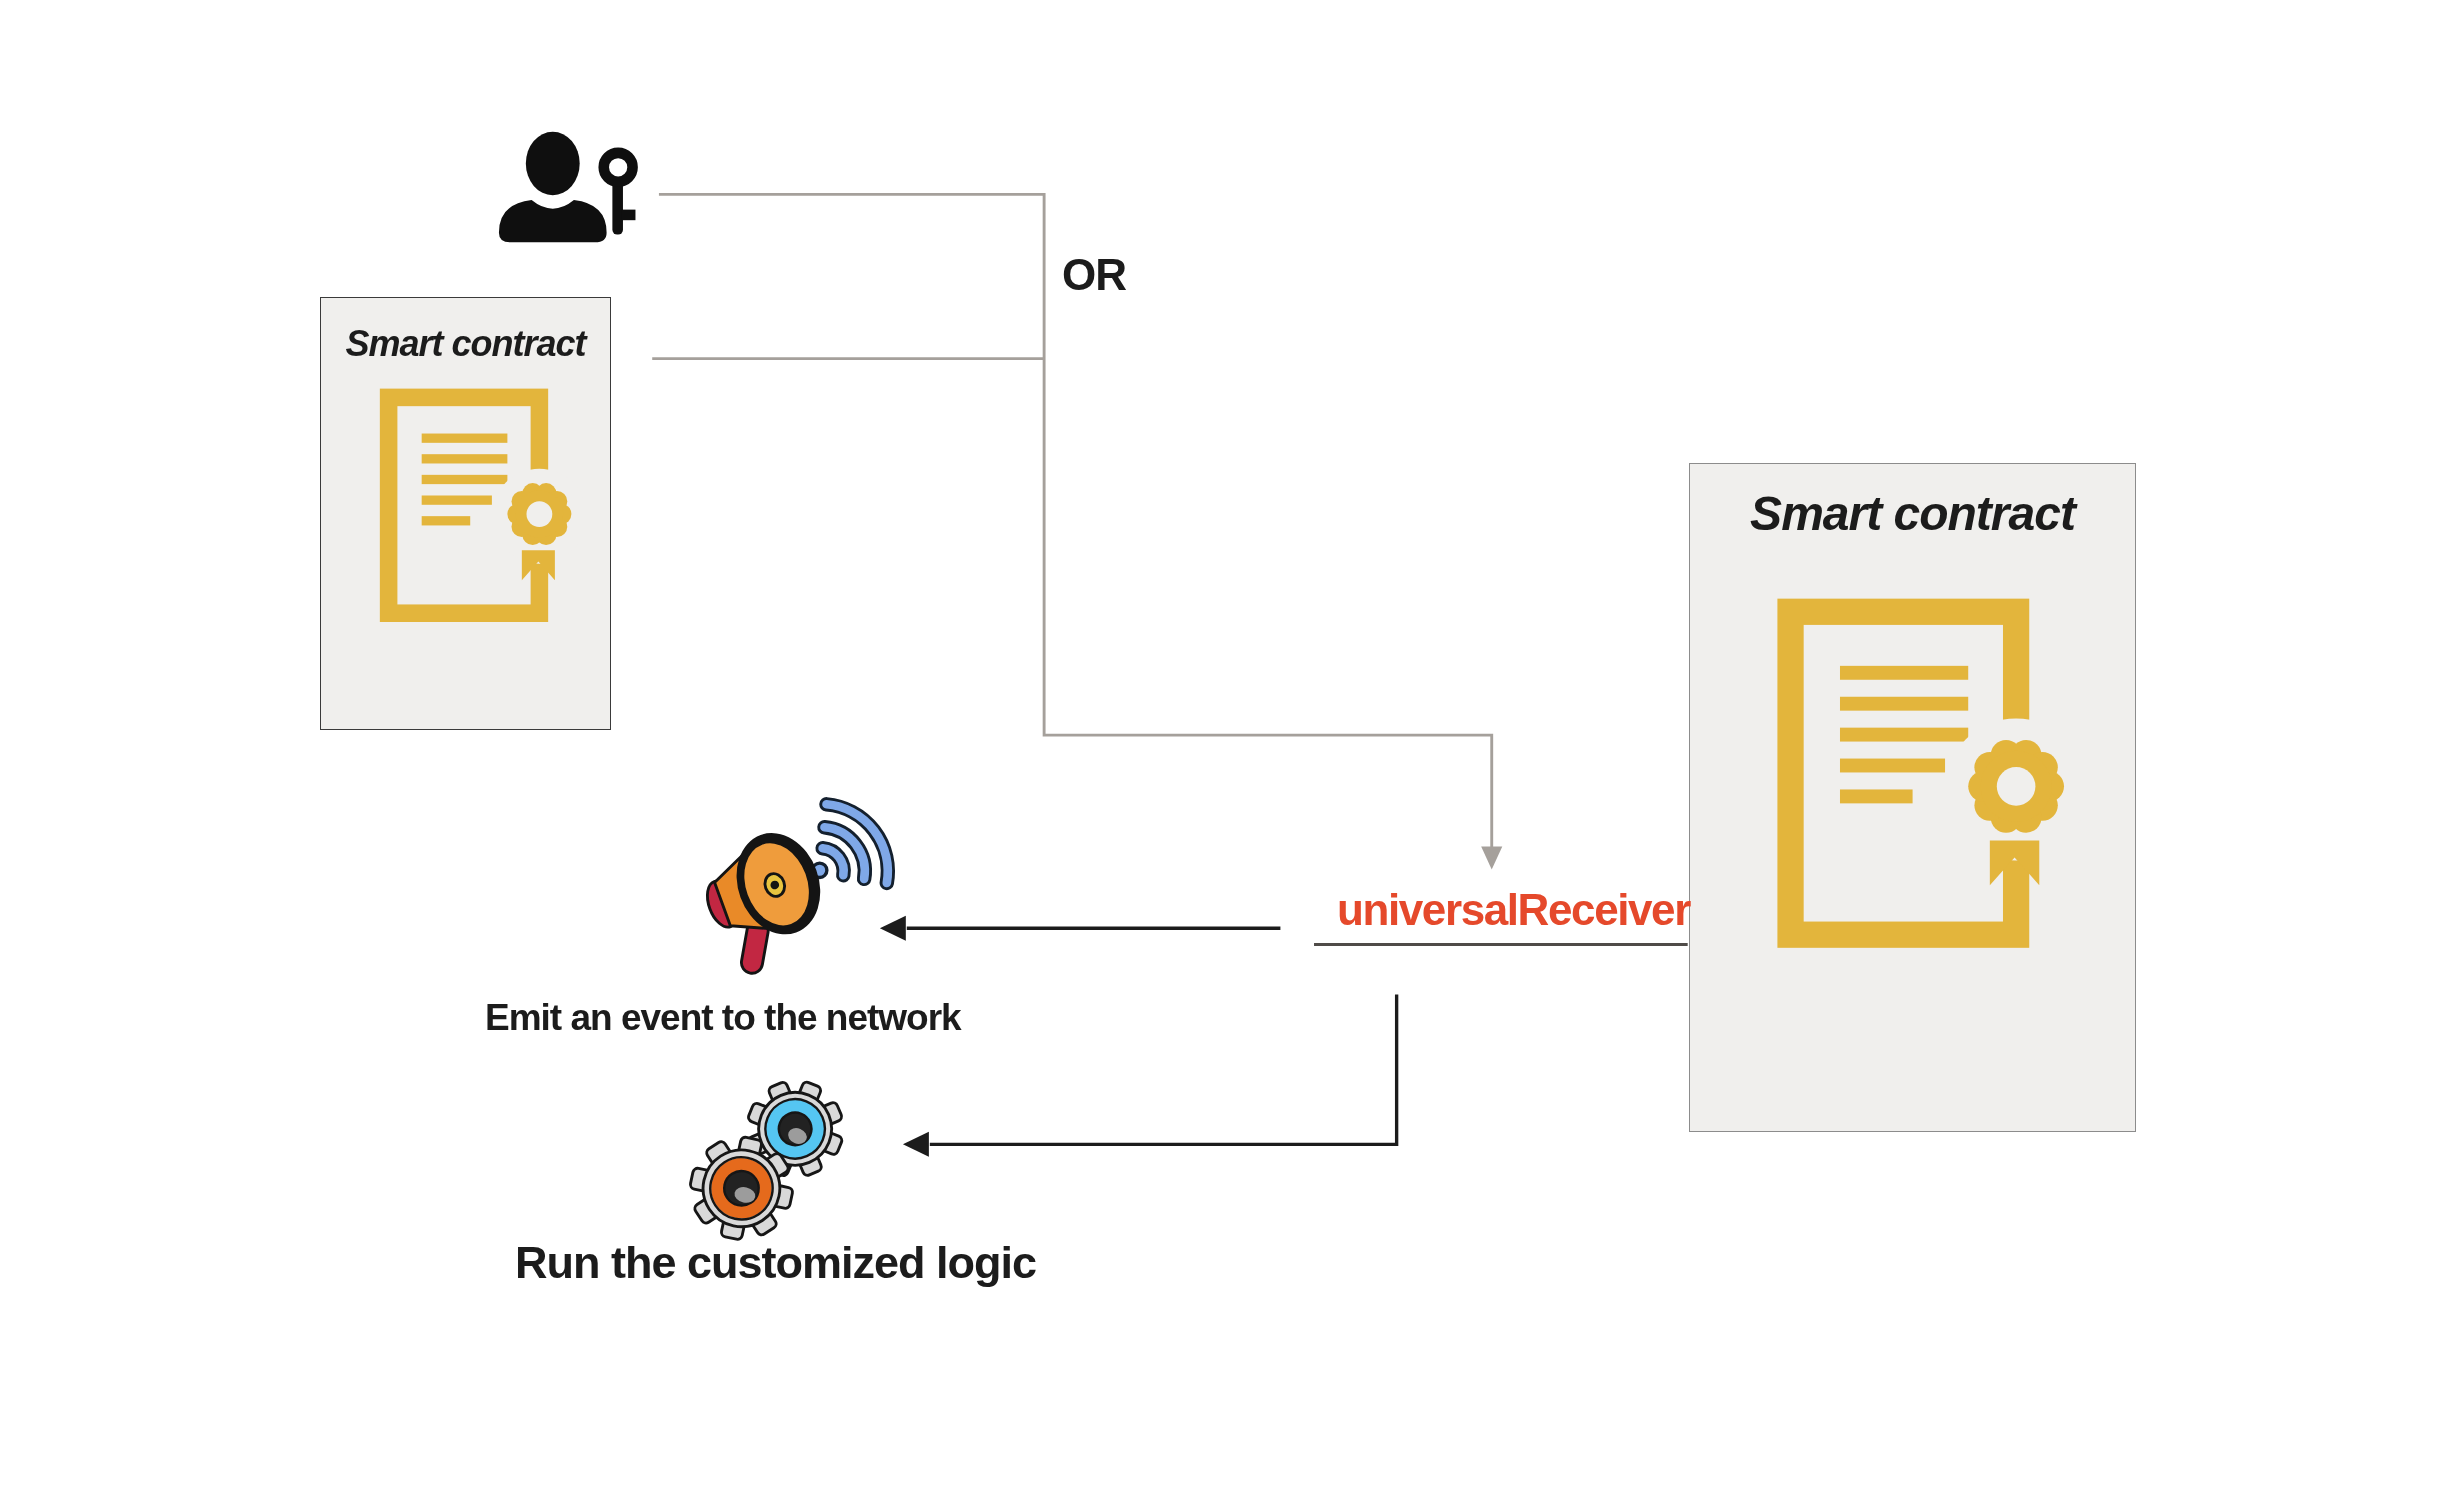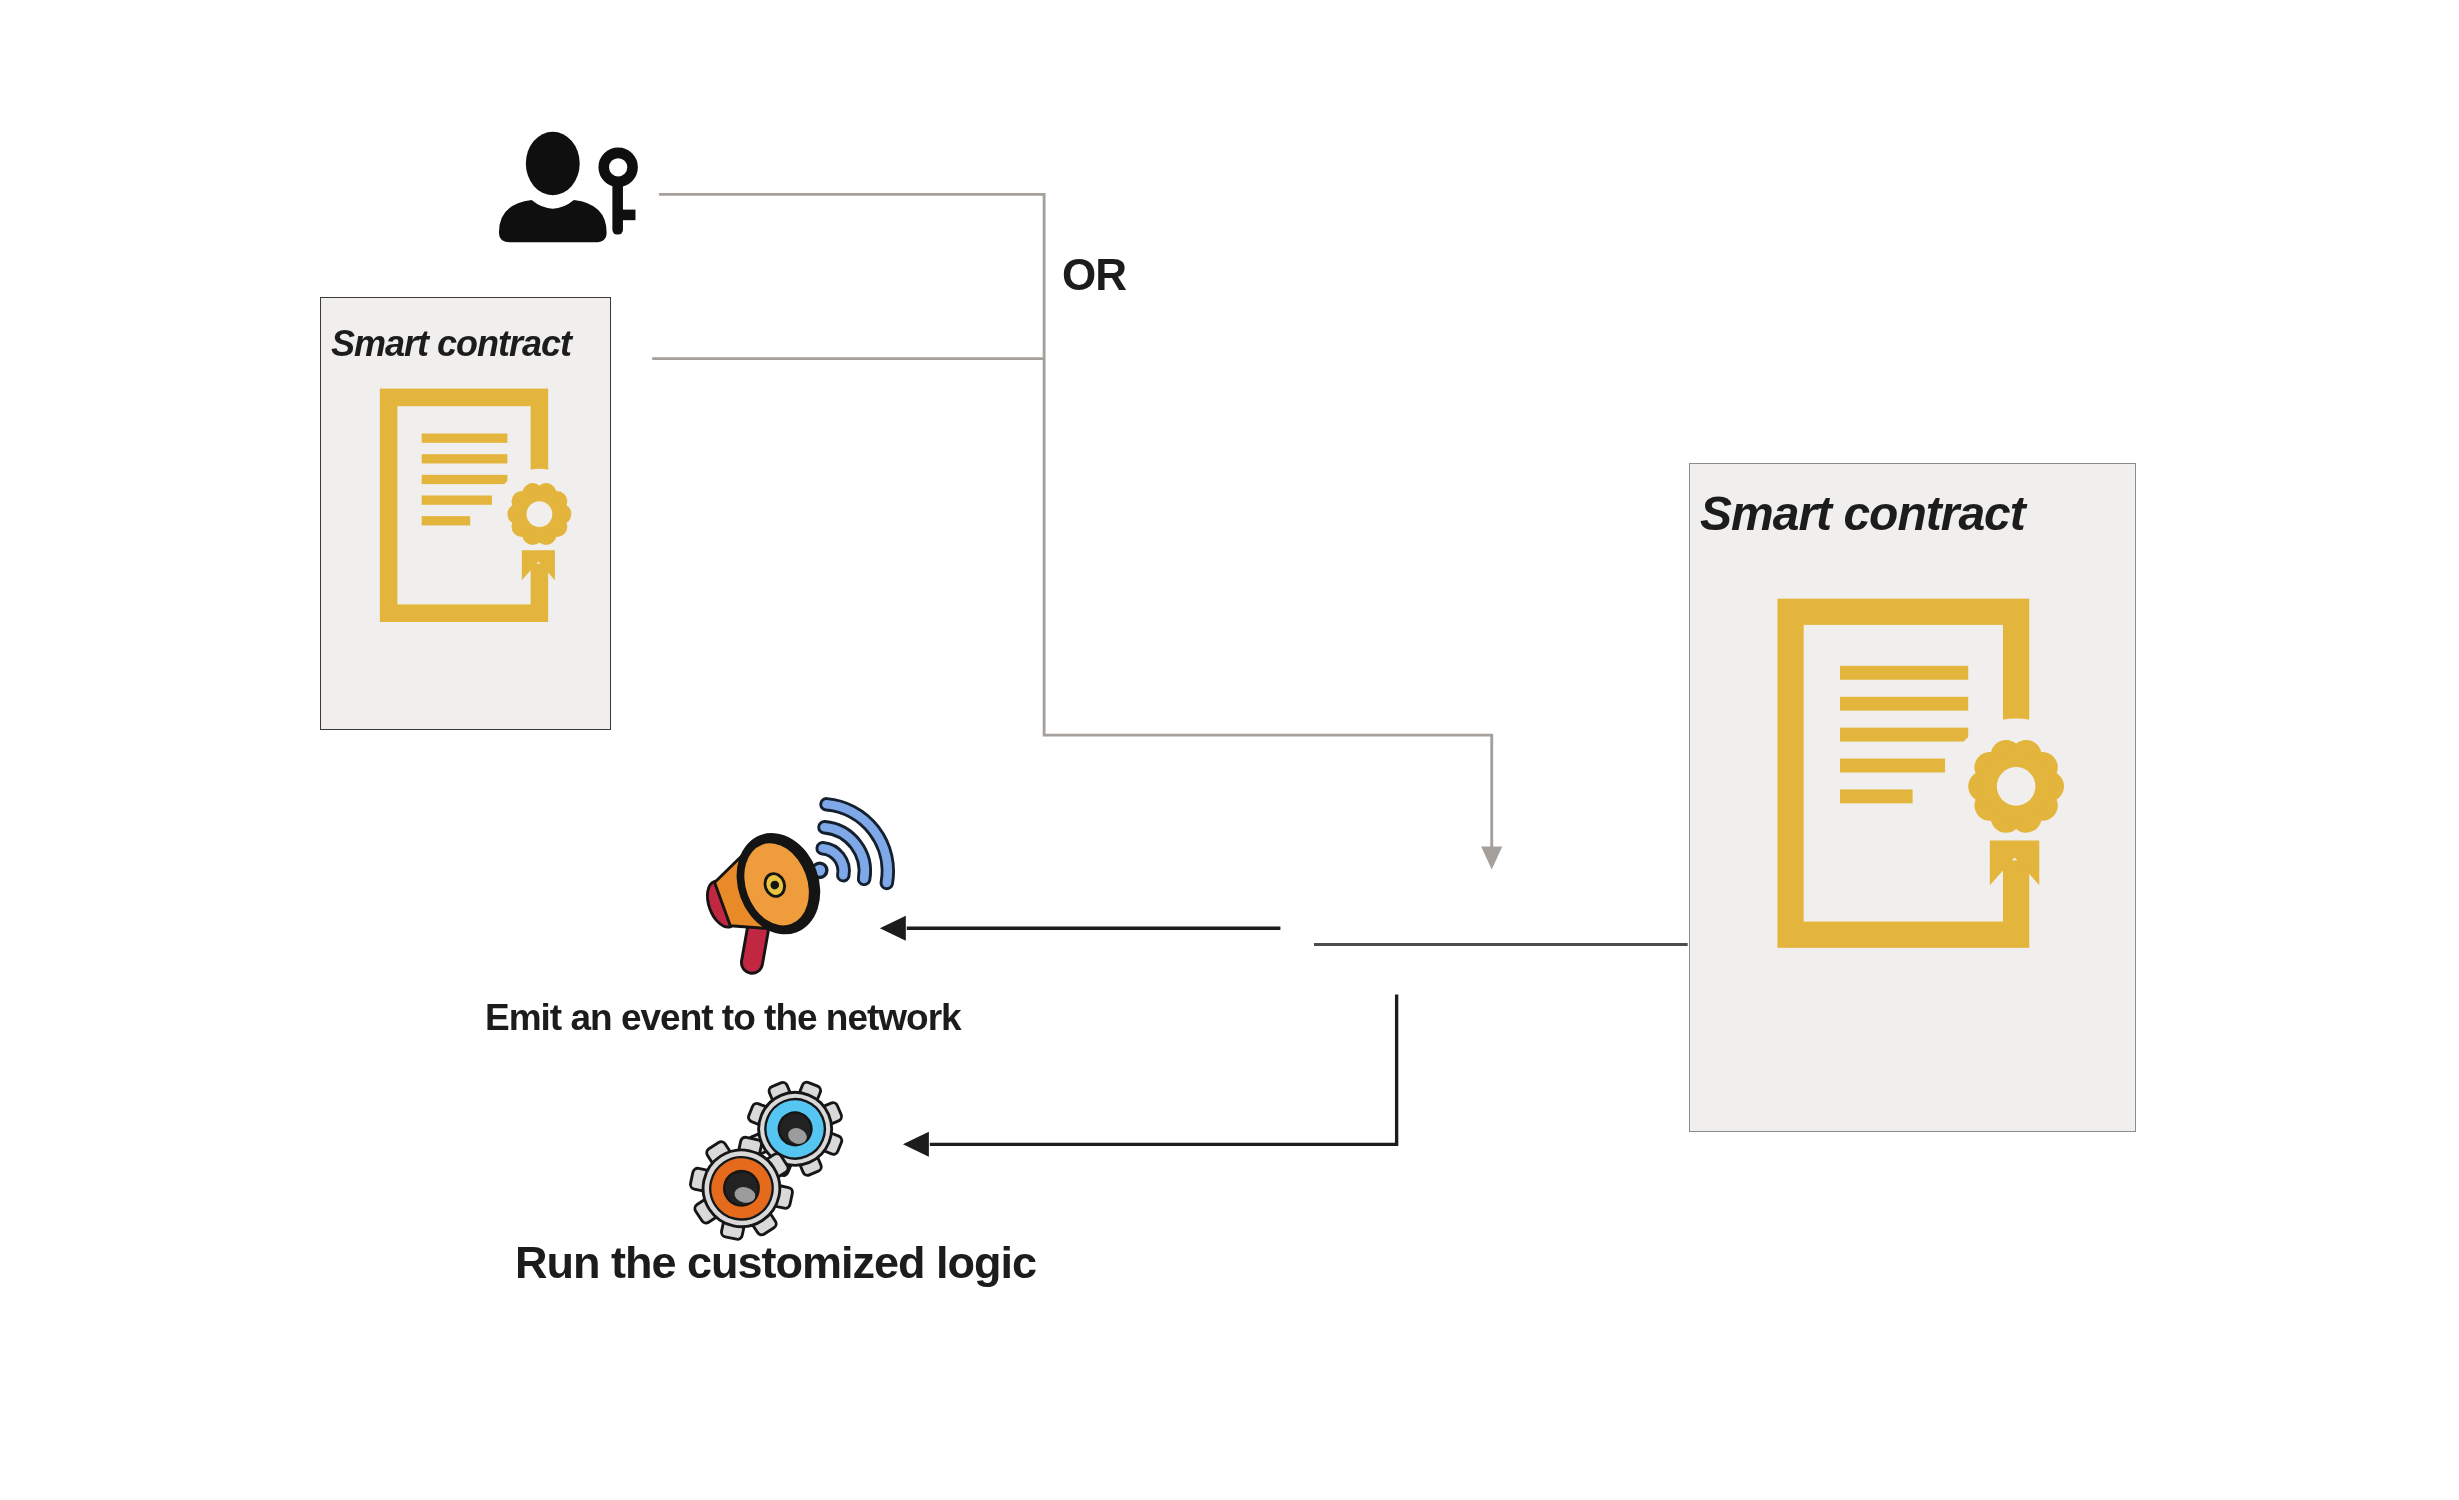--- a/index.html
+++ b/index.html
@@ -3,22 +3,22 @@
 <meta charset="utf-8">
 <style>
   html,body{margin:0;padding:0;background:#fff;}
   #canvas{position:relative;width:2459px;height:1501px;background:#ffffff;overflow:hidden;
           font-family:"Liberation Sans","DejaVu Sans",sans-serif;}
   .label{position:absolute;font-weight:bold;color:var(--ink-black);
          line-height:1;white-space:nowrap;letter-spacing:-1px;}
   .contract-box{position:absolute;background:var(--box-fill);box-sizing:border-box;}
   .box-left{left:320px;top:297px;width:291px;height:433px;border:1.9px solid var(--box-border-dark);}
   .box-right{left:1689px;top:463px;width:447px;height:669px;border:1.9px solid var(--box-border-light);}
-  .box-title{position:absolute;left:0;width:100%;font-weight:bold;font-style:italic;
-             color:var(--ink-black);line-height:1;letter-spacing:-1px;padding-left:10px;}
+  .box-title{position:absolute;left:0;width:100%;text-align:center;font-weight:bold;font-style:italic;
+             color:var(--ink-black);line-height:1;letter-spacing:-1px;}
   .box-left  .box-title{top:28px;font-size:36px;}
   .box-right .box-title{top:26px;font-size:48px;}
   .abs{position:absolute;}
   svg{display:block;}
   .cy{fill:var(--accent-yellow);}
   .cg{fill:var(--box-fill);}
   .doc-stroke{fill:none;stroke:var(--accent-yellow);stroke-width:17;}
   #overlay{position:absolute;left:0;top:0;pointer-events:none;}
   .gray-line{fill:none;stroke:var(--connector-gray);stroke-width:3;}
   .black-line{fill:none;stroke:var(--ink-black);stroke-width:3.5;}
@@ -111,20 +111,21 @@
           <circle cx="151.5" cy="105" r="10"></circle>
         <circle cx="164.5" cy="105" r="10"></circle>
           <circle cx="175" cy="112.7" r="10"></circle>
         <circle cx="158" cy="125" r="23"></circle>
       </g>
       <circle class="cg" cx="158" cy="125" r="12.5"></circle>
       <path class="cy" d="M 141 160 H 173 V 189 L 157 171 L 141 189 Z"></path>
     </svg>
   </div>
 
+  <div id="ur-label" class="label">universalReceiver</div>
 
   <svg class="abs" style="left:692px;top:797px;" width="240" height="183" viewBox="0 0 250 190">
     <g>
       <g fill="none" stroke="#14202E" stroke-width="15" stroke-linecap="round">
         <path d="M 136.1 53.1 A 24 24 0 0 1 157.6 81.2"></path>
         <path d="M 138 31.2 A 46 46 0 0 1 179.3 85"></path>
         <path d="M 140.1 7.3 A 70 70 0 0 1 202.9 89.2"></path>
       </g>
       <g fill="none" stroke="var(--wave-blue)" stroke-width="9" stroke-linecap="round">
         <path d="M 136.1 53.1 A 24 24 0 0 1 157.6 81.2"></path>

